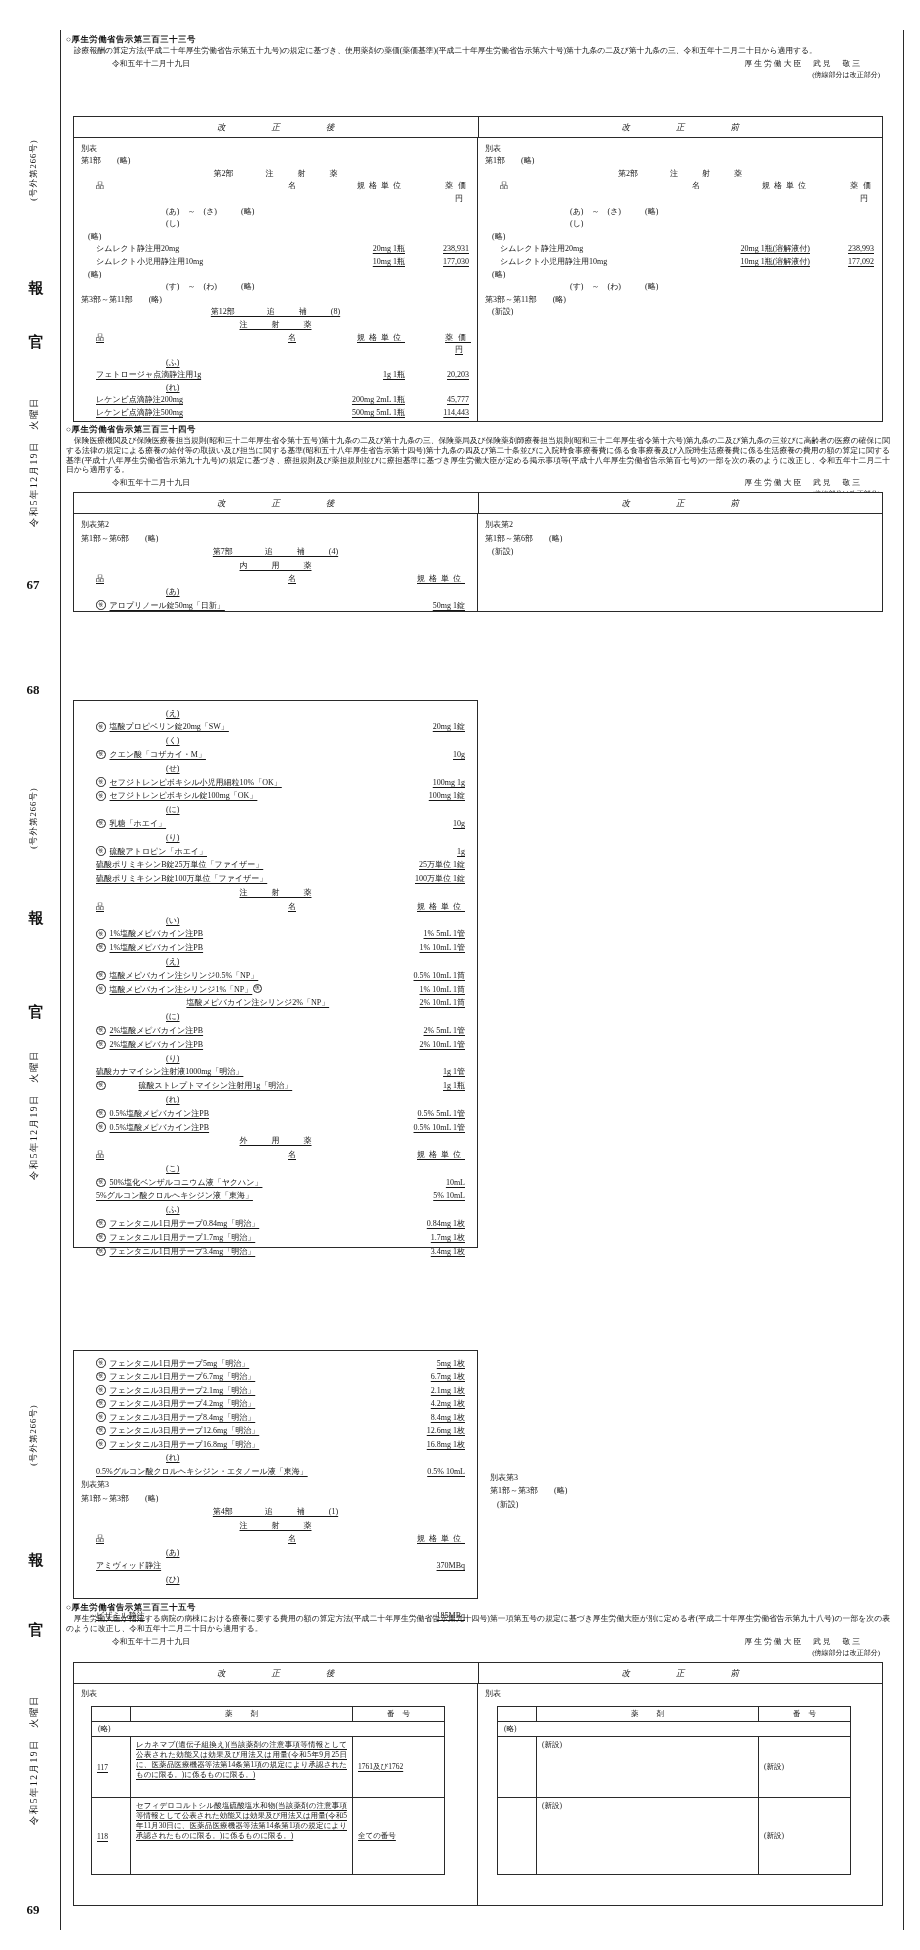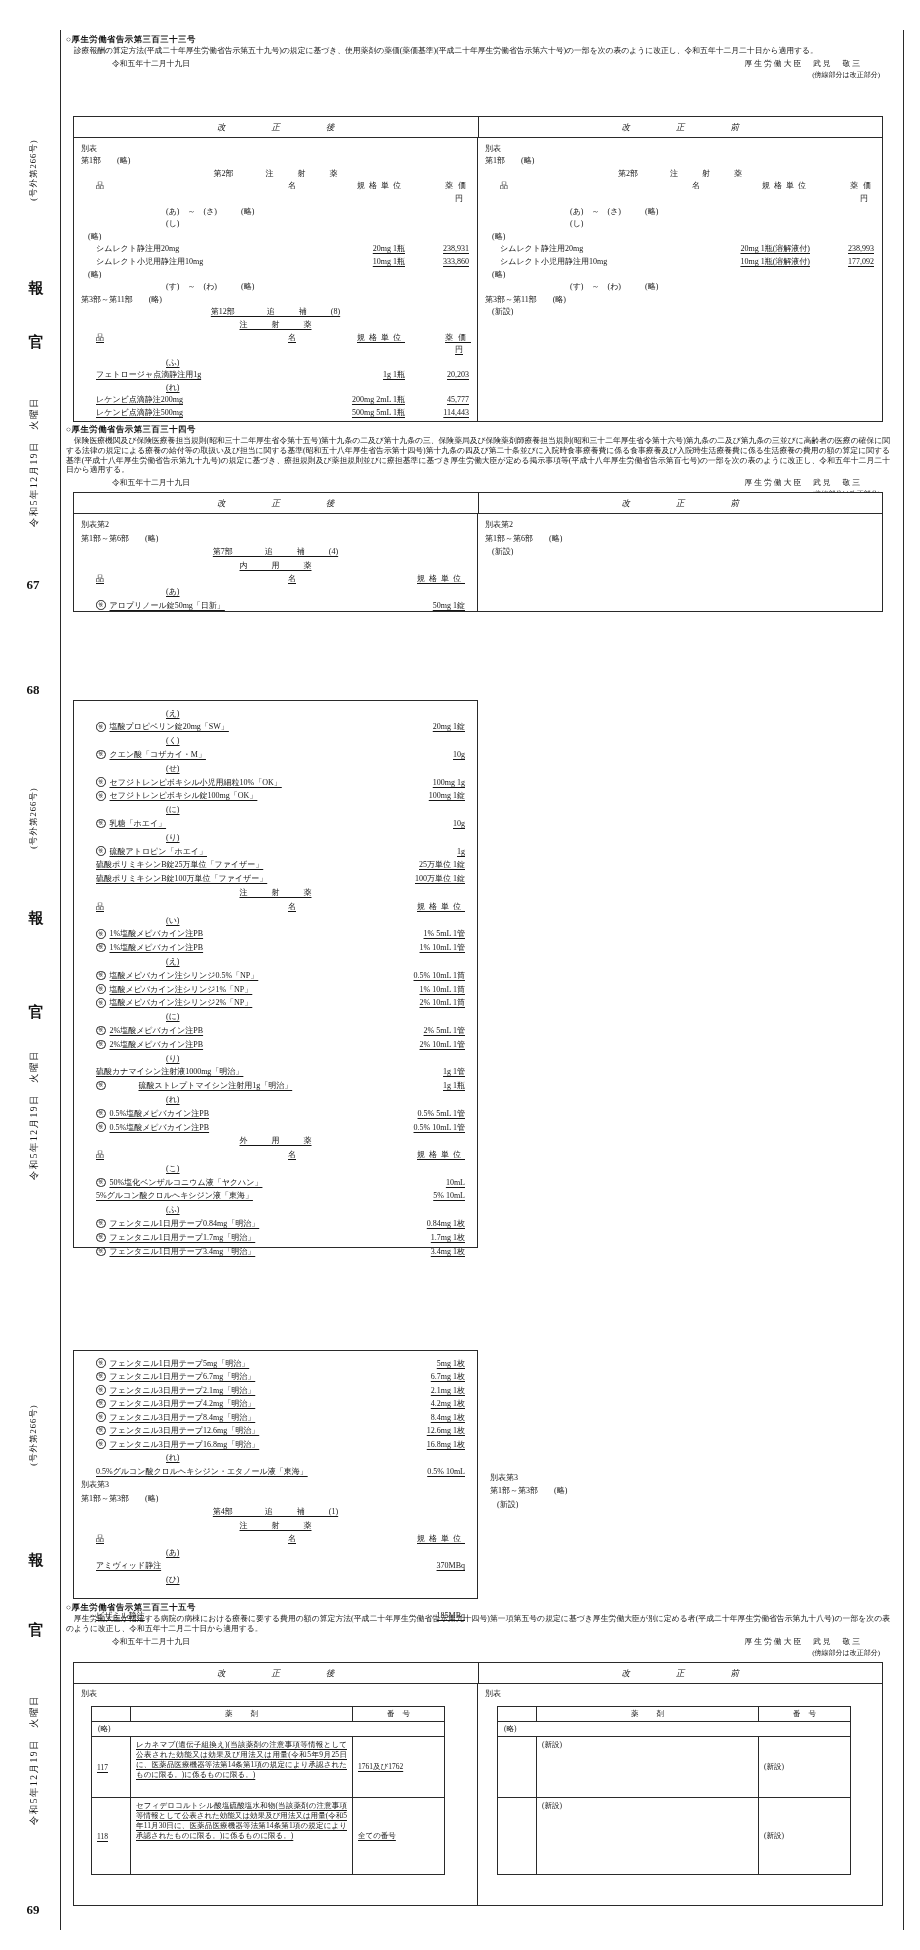--- a/index.html
+++ b/index.html
@@ -91,21 +91,21 @@
   <div class="vrot vdate" style="left:34px;top:1115px;">令和5年12月19日　火曜日</div>
 
   <div class="vrot issue" style="left:34px;top:1435px;">(号外第266号)</div>
   <div class="schar" style="left:36px;top:1560px;">報</div>
   <div class="schar" style="left:36px;top:1630px;">官</div>
   <div class="vrot vdate" style="left:34px;top:1760px;">令和5年12月19日　火曜日</div>
   <div class="pgnum" style="left:33px;top:1910px;">69</div>
 
   <div class="notice" style="top:34px;">
     <div class="ntitle">○厚生労働省告示第三百三十三号</div>
-    <div class="nbody">診療報酬の算定方法(平成二十年厚生労働省告示第五十九号)の規定に基づき、使用薬剤の薬価(薬価基準)(平成二十年厚生労働省告示第六十号)の一部を次の表のように改正し、令和五年十二月二十日から適用する。</div>
+    <div class="nbody">診療報酬の算定方法(平成二十年厚生労働省告示第五十九号)の規定に基づき、使用薬剤の薬価(薬価基準)(平成二十年厚生労働省告示第六十号)第十九条の二及び第十九条の三、令和五年十二月二十日から適用する。</div>
     <div class="nrow">
       <span class="ndate">令和五年十二月十九日</span>
       <span class="minister">厚生労働大臣　武見　敬三</span>
     </div>
     <div class="nnote">(傍線部分は改正部分)</div>
   </div>
 
   <div class="box" style="left:73px;top:116px;width:808px;height:304px;">
     <div class="ahead">
       <div class="ah">改正後</div>
@@ -147,21 +147,21 @@
               <span>シムレクト静注用20mg</span>
             </span>
             <span class="spec u">20mg 1瓶</span>
             <span class="price u">238,931</span>
           </div>
           <div class="ln c3">
             <span class="nm" style="padding-left: 22px;">
               <span>シムレクト小児用静注用10mg</span>
             </span>
             <span class="spec u">10mg 1瓶</span>
-            <span class="price u">333,860</span>
+            <span class="price u">177,030</span>
           </div>
           <div class="ln c3">
             <span class="full" style="padding-left: 14px;">(略)</span>
           </div>
           <div class="ln c3">
             <span class="full" style="padding-left: 92px;">(す)　～　(わ)　　　(略)</span>
           </div>
           <div class="ln c3">
             <span class="full" style="padding-left: 7px;">第3部～第11部　　(略)</span>
           </div>
@@ -439,21 +439,21 @@
         <span class="spec u">0.5% 10mL 1筒</span>
       </div>
       <div class="ln c2">
         <span class="nm" style="padding-left: 22px;">
           <span class="mark">後</span>
           <span class="u">塩酸メピバカイン注シリンジ1%「NP」</span>
         </span>
         <span class="spec u">1% 10mL 1筒</span>
       </div>
       <div class="ln c2">
-        <span class="nm" style="padding-left: 22px;">
+        <span class="nm" style="padding-left: 22px; flex-direction: column;">
           <span class="mark">後</span>
           <span class="u">塩酸メピバカイン注シリンジ2%「NP」</span>
         </span>
         <span class="spec u">2% 10mL 1筒</span>
       </div>
       <div class="ln c2">
         <span class="full u" style="padding-left: 92px;">(に)</span>
       </div>
       <div class="ln c2">
         <span class="nm" style="padding-left: 22px;">

